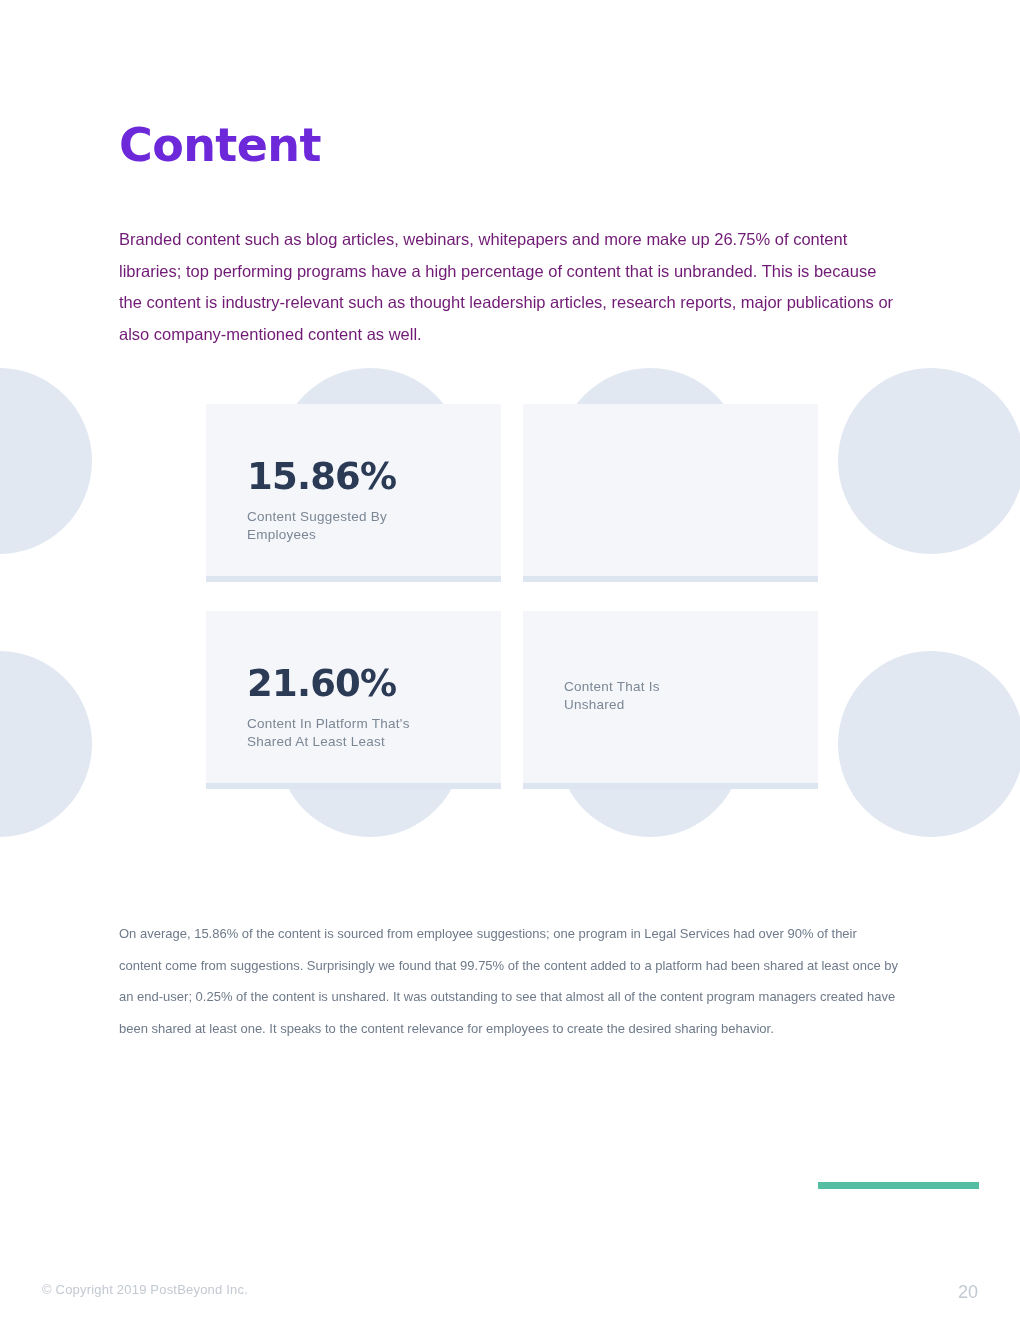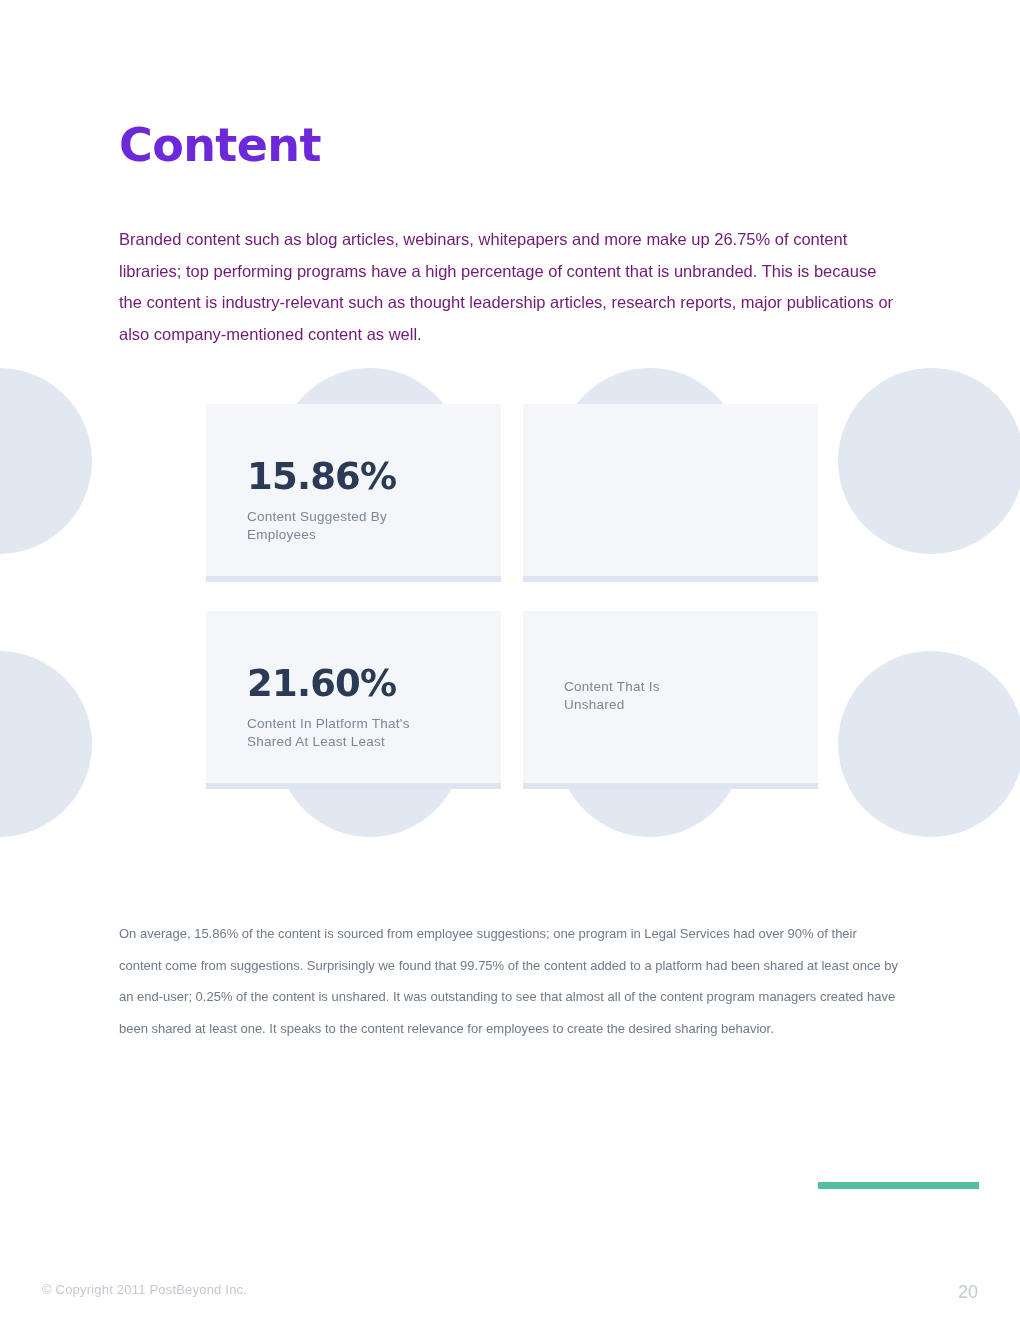--- a/index.html
+++ b/index.html
@@ -191,18 +191,18 @@
 Unshared</div>
         </div>
       </div>
 
     </div>
 
     <p class="outro-paragraph">On average, 15.86% of the content is sourced from employee suggestions; one program in Legal Services had over 90% of their content come from suggestions. Surprisingly we found that 99.75% of the content added to a platform had been shared at least once by an end-user; 0.25% of the content is unshared. It was outstanding to see that almost all of the content program managers created have been shared at least one. It speaks to the content relevance for employees to create the desired sharing behavior.</p>
 
     <div class="accent-bar"></div>
 
-    <div class="footer-copyright">© Copyright 2011 PostBeyond Inc.</div>
+    <div class="footer-copyright">© Copyright 2019 PostBeyond Inc.</div>
 
     <div class="footer-pagenum">20</div>
 
   </div>
 </div>
 
 </body></html>

